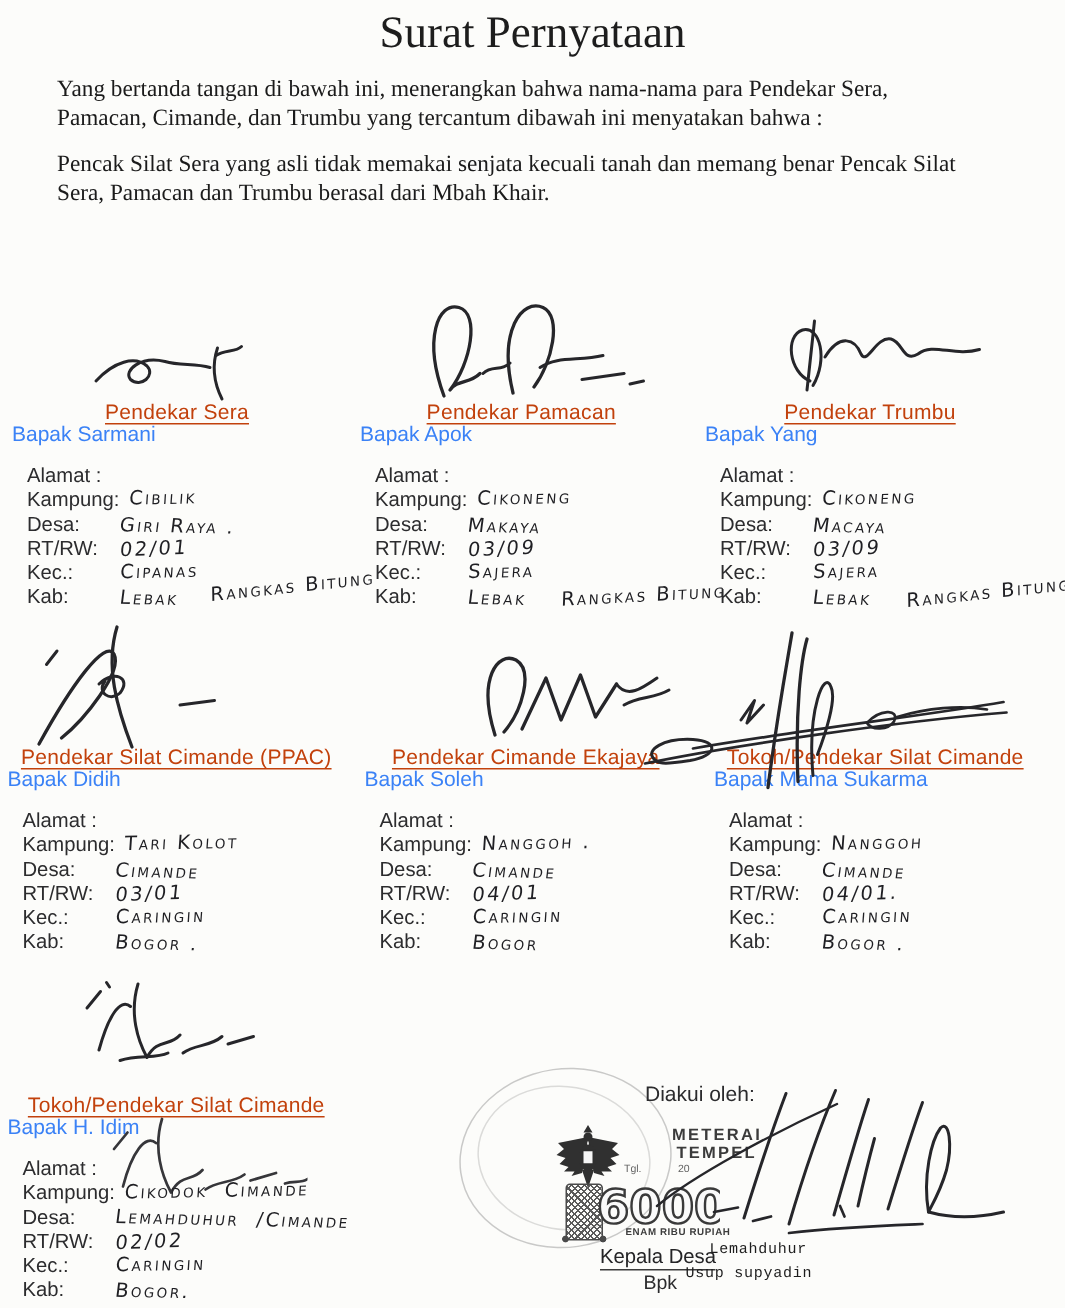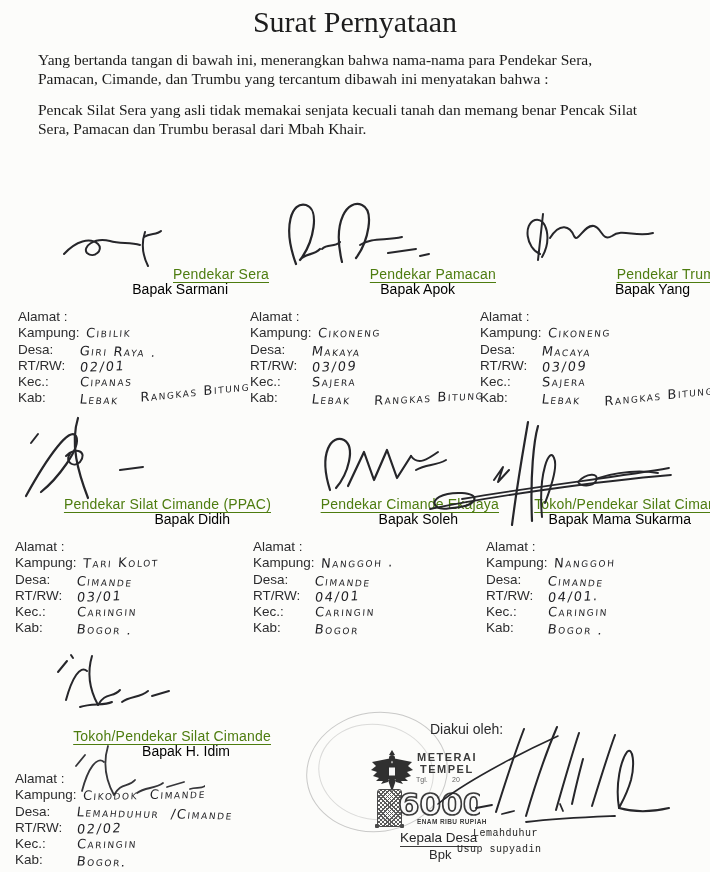--- a/index.html
+++ b/index.html
@@ -6,40 +6,40 @@
   .page{position:relative;width:710px;height:872px;background:#fcfcfa;overflow:hidden;
         font-family:"Liberation Sans",sans-serif;color:#262626;}
   .doc-title{position:absolute;top:5px;left:0;width:100%;text-align:center;
         font-family:"Liberation Serif",serif;font-size:30px;color:#1d1d1d;}
   .para{position:absolute;left:38px;font-family:"Liberation Serif",serif;font-size:15.5px;
         line-height:18.5px;color:#1b1b1b;white-space:nowrap;}
   #para1{top:51px}
   #para2{top:101px}
 
   .sig-block{position:absolute;}
-  .sig-title{position:absolute;top:0;left:0;width:100%;text-align:right;font-size:14px;
-        letter-spacing:.2px;color:#4d7c0f;text-decoration:underline;text-underline-offset:3px;margin-left:41px;}
-  .sig-name{position:absolute;top:15px;left:0;width:100%;text-align:right;font-size:14px;color:#000000;}
+  .sig-title{position:absolute;top:0;left:0;width:100%;text-align:center;font-size:14px;
+        letter-spacing:.2px;color:#c2410c;text-decoration:underline;text-underline-offset:3px;}
+  .sig-name{position:absolute;top:15px;left:0;width:100%;text-align:left;font-size:14px;color:#3b82f6;}
   .addr{position:absolute;top:42px;left:10px;right:0;}
   .addr-row{display:flex;align-items:flex-end;height:16.2px;position:relative;font-size:13.5px;}
   .addr-label{min-width:56px;flex:none;color:#2c2c2e;white-space:pre;}
   .hw{font-family:"DejaVu Sans",sans-serif;font-size:13px;font-variant:small-caps;
       letter-spacing:1.6px;color:#1f1f23;white-space:pre;display:inline-block;
       transform:rotate(-1deg) skewX(-5deg);margin-left:6px;}
   .t2{transform:rotate(1.2deg) skewX(-6deg) translateY(2px);}
   .t3{transform:rotate(-2deg) skewX(-8deg) translateY(1px);}
   .kab-extra{position:absolute;top:-5px;transform:rotate(-6deg) skewX(-5deg);}
 
   .sig-svg{position:absolute;stroke:#26262a;fill:none;stroke-linecap:round;stroke-linejoin:round;}
 
   .faint-circle{position:absolute;border-radius:50%;}
   #fc1{left:306px;top:712px;width:140px;height:118px;border:1.5px solid rgba(140,140,140,.45);transform:rotate(-8deg);}
   #fc2{left:318px;top:724px;width:114px;height:94px;border:1px solid rgba(150,150,150,.32);transform:rotate(10deg);}
 
-  .stamp-word{position:absolute;font-size:11px;font-weight:bold;letter-spacing:1.5px;color:#3b3b3b;white-space:pre;}
+  .stamp-word{position:absolute;font-size:11px;font-weight:bold;letter-spacing:1.5px;color:#3b3b3b;white-space:pre;margin-left:31px;}
   .stamp-small{position:absolute;font-size:7px;color:#636363;white-space:pre;}
   .stamp-denom{position:absolute;font-size:6.5px;font-weight:bold;letter-spacing:.4px;color:#3d3d3d;white-space:pre;}
   .stamp-ornament{position:absolute;left:377px;top:789px;width:23px;height:36px;border:1px solid #4a4a4a;border-radius:3px;
       background:repeating-linear-gradient(45deg,#5a5a5a 0 1px,transparent 1px 3px),
                  repeating-linear-gradient(-45deg,#5a5a5a 0 1px,transparent 1px 3px);}
   .stamp-ornament::after{content:"";position:absolute;left:-4px;right:-4px;bottom:-3px;height:6px;
       background:radial-gradient(circle at 3px 3px,#4a4a4a 2px,transparent 2.5px),
                  radial-gradient(circle at calc(100% - 3px) 3px,#4a4a4a 2px,transparent 2.5px);}
 
   .ack-heading{position:absolute;left:430px;top:721px;font-size:14px;color:#2b2b2d;white-space:pre;}

